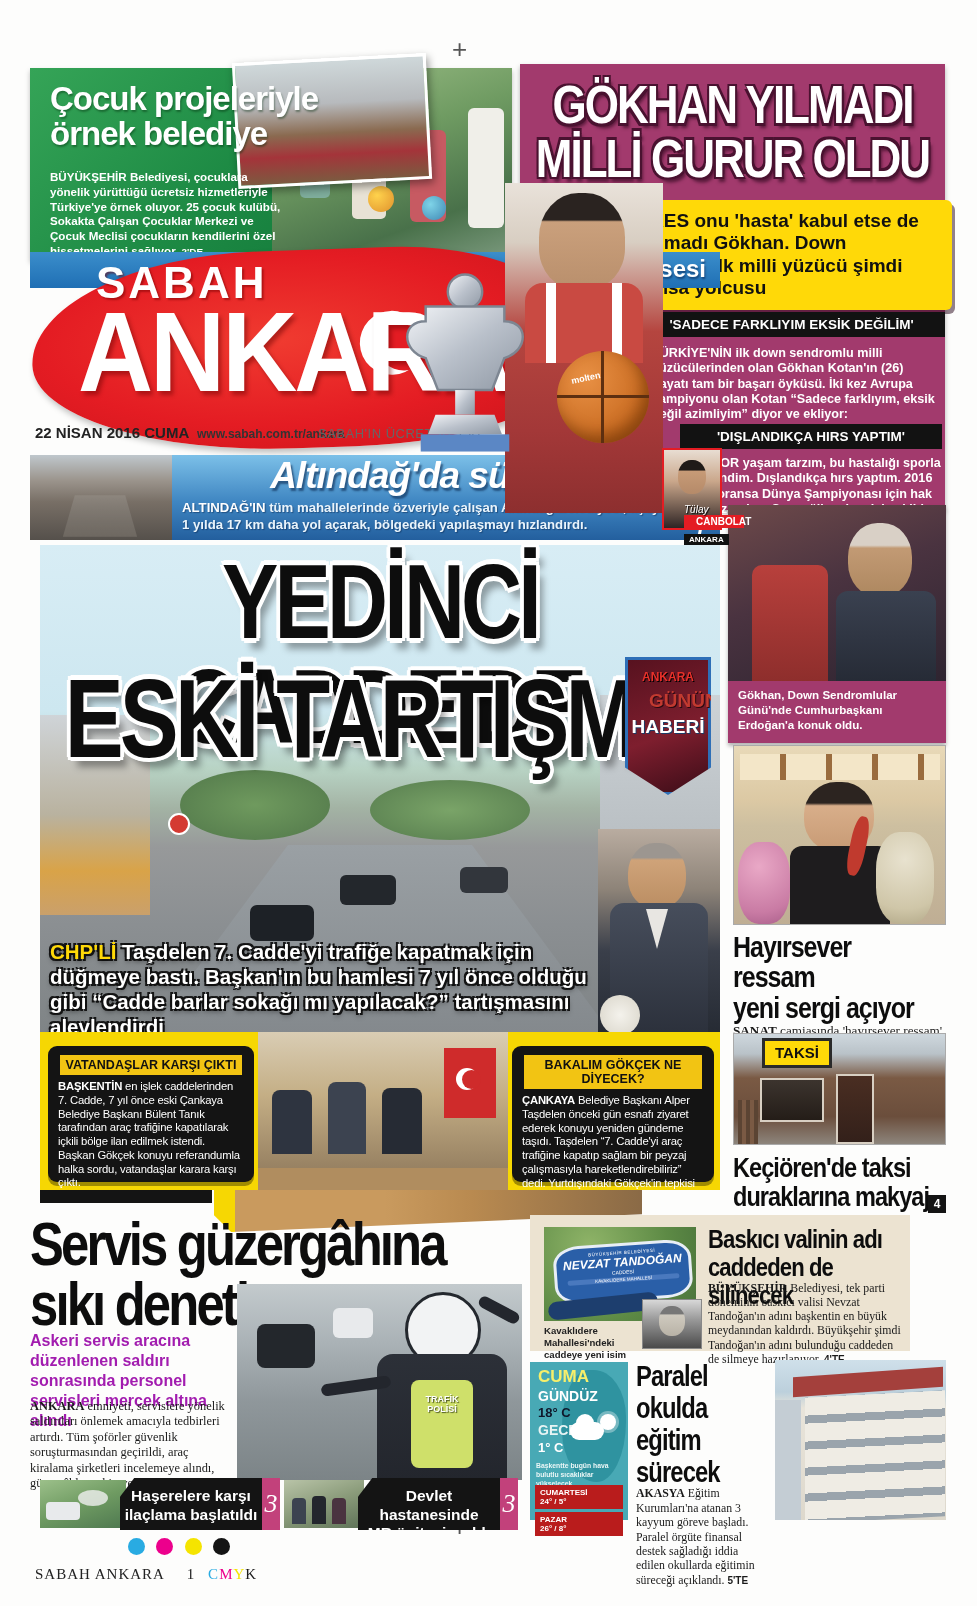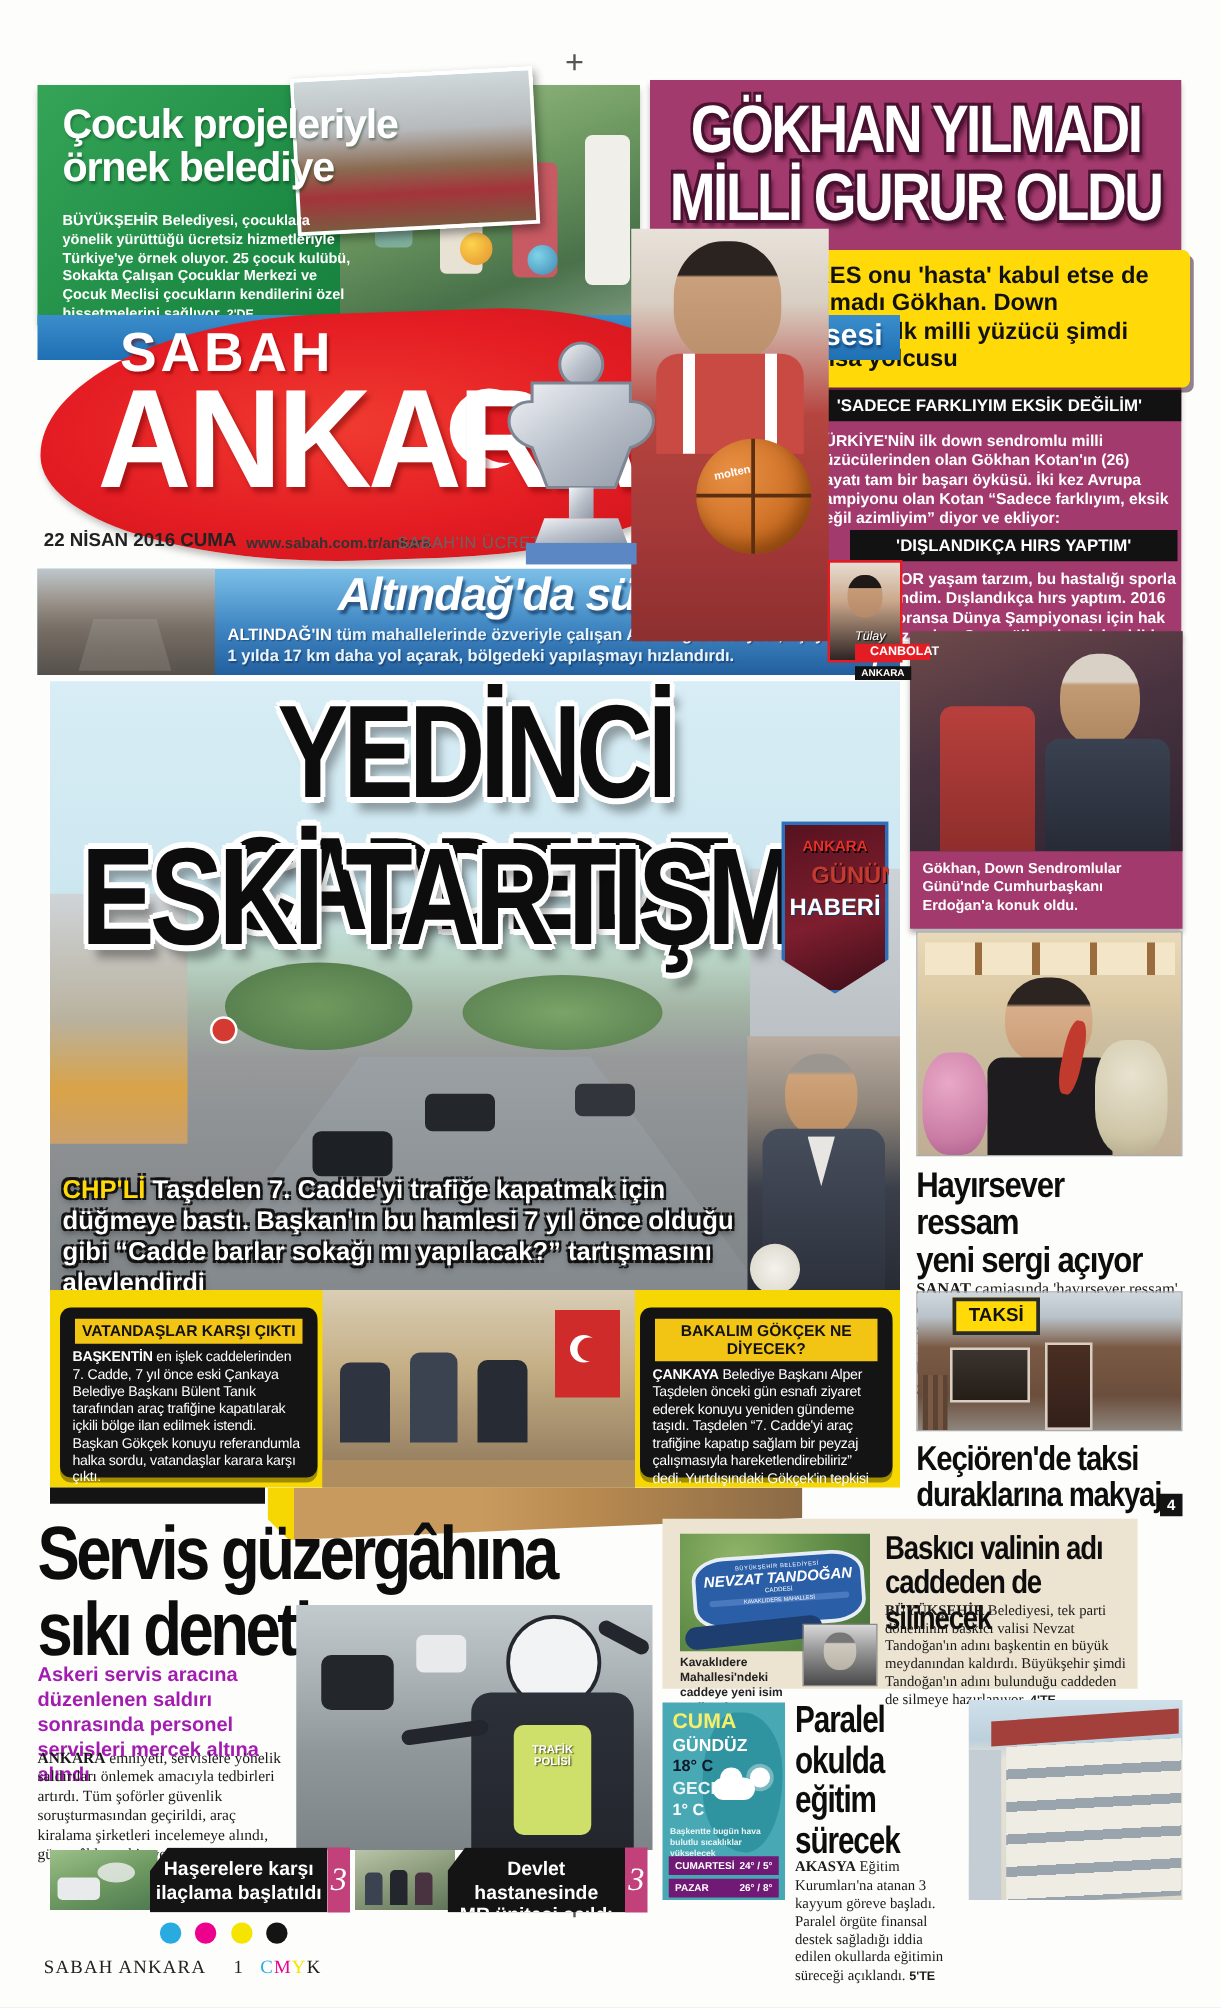--- a/index.html
+++ b/index.html
@@ -18,22 +18,22 @@
   .bigblack{font-weight:bold;color:#0d0d0d;letter-spacing:-4px;}
   .serifb{font-family:"Liberation Serif",serif;}
   .cropmark{position:absolute;color:#555;font-size:26px;font-weight:normal;}
   .blackbox{position:absolute;background:#141414;border-radius:9px;box-shadow:0 4px 0 rgba(0,0,0,.35);}
   .blackbox .hd{margin:9px auto 5px auto;background:#f2c413;color:#111;font-weight:bold;
      font-size:12.5px;text-align:center;padding:3px 0;width:88%;}
   .blackbox .bd{color:#fff;font-size:11.3px;line-height:1.22;padding:0 10px;letter-spacing:-.2px;}
   .lead{font-weight:bold;}
   .pref{font-weight:bold;font-size:.85em;}
   .dot{display:inline-block;width:17px;height:17px;border-radius:50%;margin-right:7px;}
-  .wrow{display:flex;justify-content:space-between;background:#701a75;color:#fff;
-     font-size:8px;font-weight:bold;padding:3px 5px;margin:3px 5px 0 5px;position:relative;}
+  .wrow{display:flex;justify-content:space-between;background:#b91c1c;color:#fff;
+     font-size:8px;font-weight:bold;padding:3px 5px;margin:3px 5px 0 5px;position:relative;flex-direction:column;}
   .c-c{color:#29abe2}.c-m{color:#ec008c}.c-y{color:#f5e400}.c-k{color:#1a1a1a}
 </style>
 </head>
 <body>
 
 <div id="canvas">
 
   <div class="cropmark" style="left:452px;top:34px;">+</div>
   <div class="cropmark" style="left:452px;top:1512px;">+</div>
 

